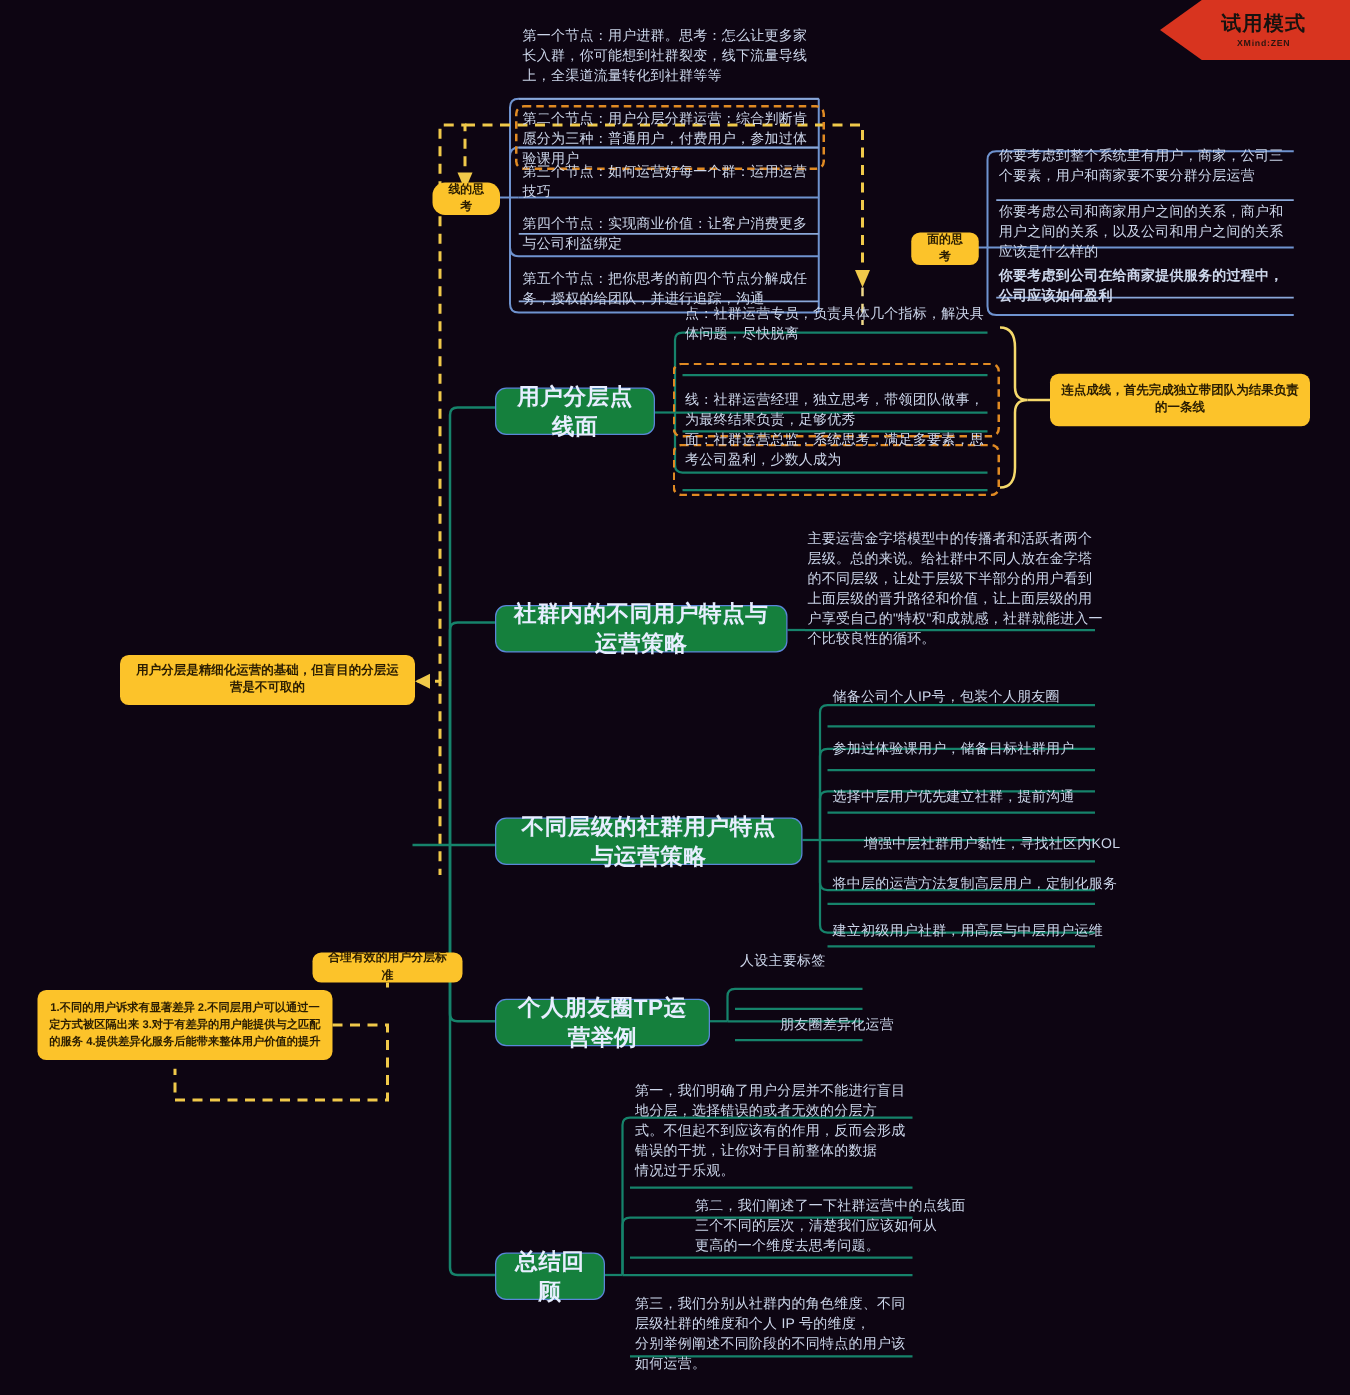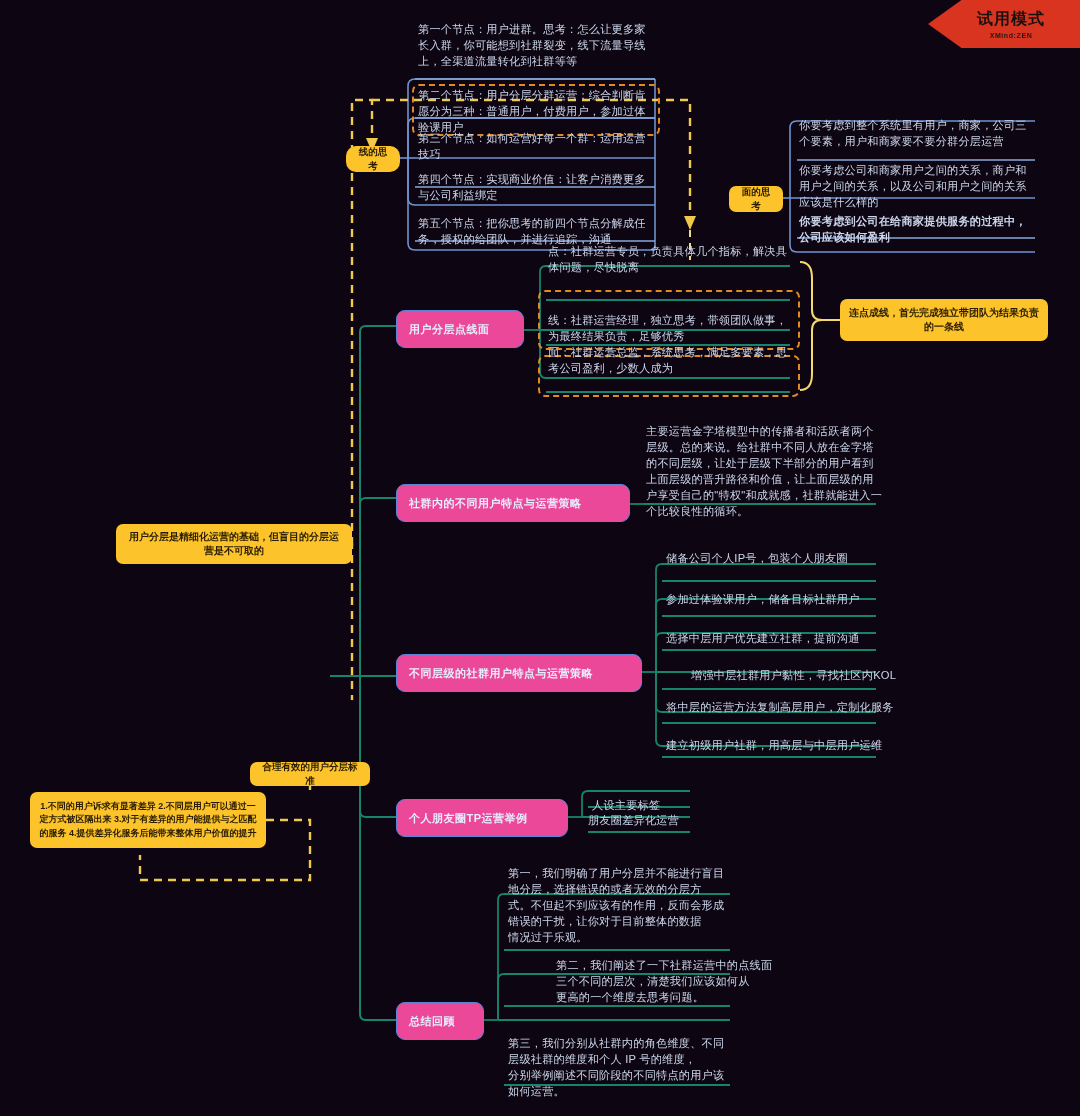--- a/index.html
+++ b/index.html
@@ -34,25 +34,25 @@
     border: 2px solid #4a7fe0;
     border-radius: 9px;
     color: #eaf1ff;
     font-size: 21px; font-weight: bold;
     letter-spacing: 1px;
     display: flex; align-items: center; justify-content: center;
     box-shadow: 0 0 0 1px #1c2c55 inset;
   }
 
   .branch-node {
-    background: #ec4899;
+    background: #15803d;
     border: 1.6px solid #5a86d8;
     border-radius: 9px;
     color: #e7eeff;
-    font-size: 11px; font-weight: bold;
+    font-size: 18px; font-weight: bold;
     letter-spacing: .5px;
     display: flex; align-items: center; justify-content: flex-start;
     padding: 0 12px;
     text-align: center;
   }
 
   
   .leaf {
     position: absolute;
     color: #ccd6ea;
@@ -262,32 +262,32 @@
 
   <div class="leaf" style="left:646px; top:424px; width:238px;">主要运营金字塔模型中的传播者和活跃者两个层级。总的来说。给社群中不同人放在金字塔的不同层级，让处于层级下半部分的用户看到上面层级的晋升路径和价值，让上面层级的用户享受自己的"特权"和成就感，社群就能进入一个比较良性的循环。</div>
 
   <div class="leaf" style="left:666px; top:551px; width:230px;">储备公司个人IP号，包装个人朋友圈</div>
   <div class="leaf" style="left:666px; top:592px; width:230px;">参加过体验课用户，储备目标社群用户</div>
   <div class="leaf" style="left:666px; top:631px; width:230px;">选择中层用户优先建立社群，提前沟通</div>
   <div class="leaf" style="left:691px; top:668px; width:230px;">增强中层社群用户黏性，寻找社区内KOL</div>
   <div class="leaf" style="left:666px; top:700px; width:230px;">将中层的运营方法复制高层用户，定制化服务</div>
   <div class="leaf" style="left:666px; top:738px; width:230px;">建立初级用户社群，用高层与中层用户运维</div>
 
-  <div class="leaf" style="left:592px; top:798px; width:140px;">人设主要标签</div>
-  <div class="leaf" style="left:588px; top:813px; width:140px;font-family:Liberation Serif, serif;">朋友圈差异化运营</div>
+  <div class="leaf" style="left:592px; top:762px; width:140px;">人设主要标签</div>
+  <div class="leaf" style="left:624px; top:813px; width:140px;font-family:Liberation Serif, serif;">朋友圈差异化运营</div>
 
   <div class="leaf" style="left:508px; top:866px; width:226px; white-space:pre-line;">第一，我们明确了用户分层并不能进行盲目地分层，选择错误的或者无效的分层方
 式。不但起不到应该有的作用，反而会形成错误的干扰，让你对于目前整体的数据
 情况过于乐观。</div>
   <div class="leaf" style="left:508px; top:958px; width:226px; white-space:pre-line;margin-left:48px;">第二，我们阐述了一下社群运营中的点线面三个不同的层次，清楚我们应该如何从
 更高的一个维度去思考问题。</div>
   <div class="leaf" style="left:508px; top:1036px; width:226px; white-space:pre-line;">第三，我们分别从社群内的角色维度、不同层级社群的维度和个人 IP 号的维度，
 分别举例阐述不同阶段的不同特点的用户该如何运营。</div>
 
-  <div class="sticky lg" style="left:96px; top:524px; width:236px; height:40px;margin-left:20px;">
+  <div class="sticky lg" style="left:96px; top:524px; width:236px; height:40px;">
     <span>用户分层是精细化运营的基础，但盲目的分层运营是不可取的</span>
   </div>
 
   <div class="sticky" style="left:250px; top:762px; width:120px; height:24px;">
     <span>合理有效的用户分层标准</span>
   </div>
 
   <div class="sticky" style="left:30px; top:792px; width:236px; height:56px; font-size:9px; line-height:1.5;">
     <span>1.不同的用户诉求有显著差异 2.不同层用户可以通过一定方式被区隔出来 3.对于有差异的用户能提供与之匹配的服务 4.提供差异化服务后能带来整体用户价值的提升</span>
   </div>

